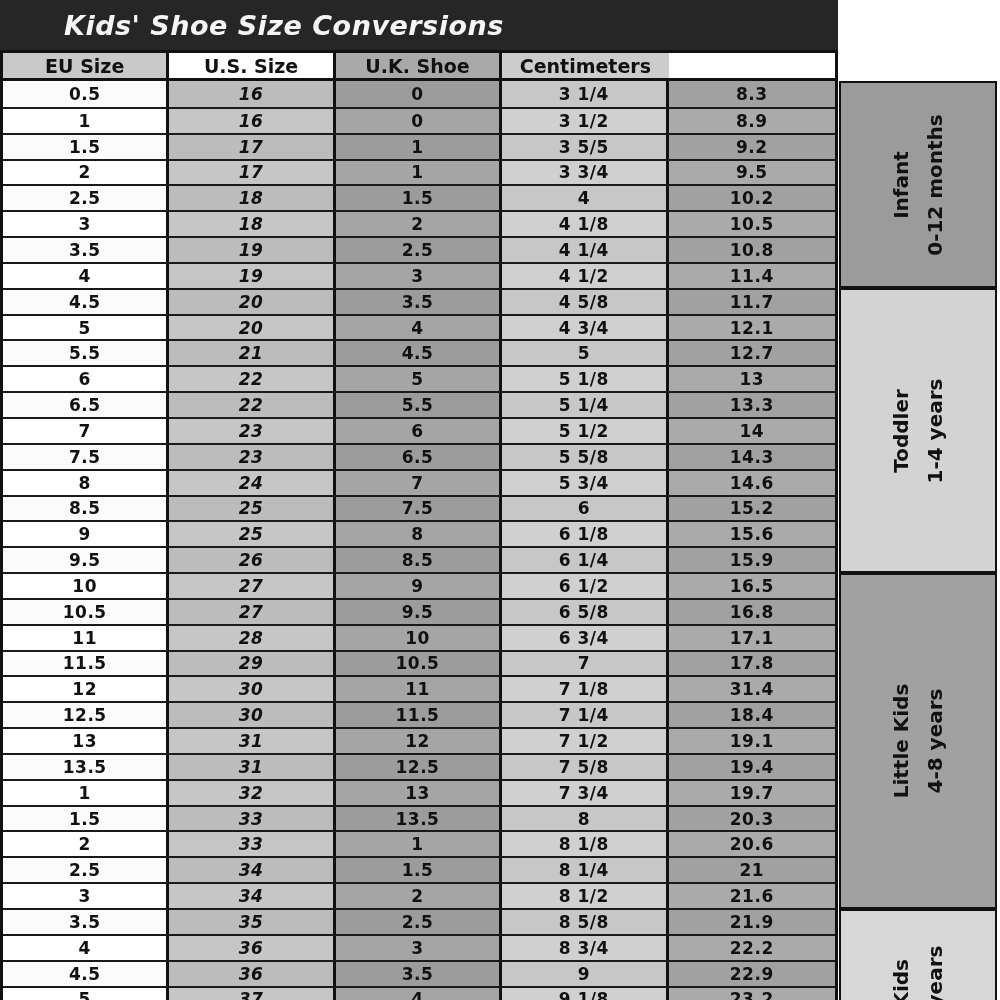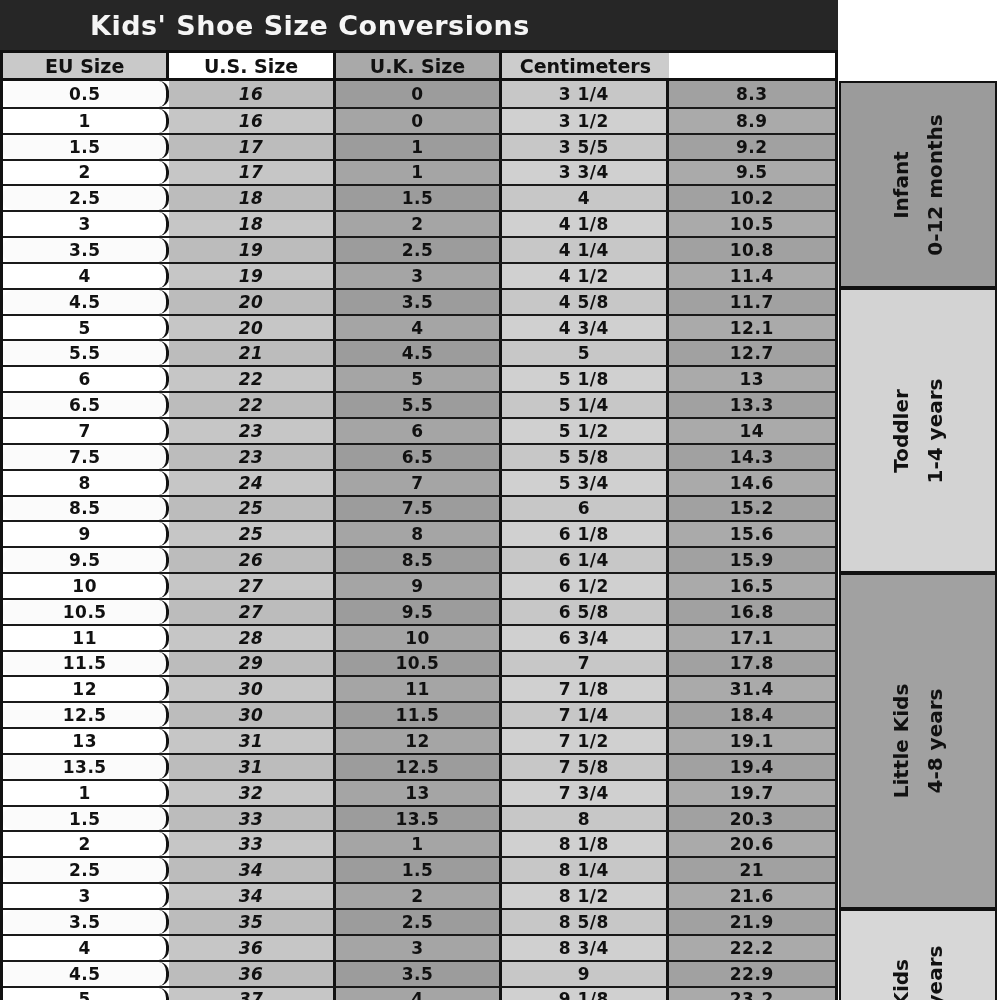--- a/index.html
+++ b/index.html
@@ -8,21 +8,21 @@
     font-family:"DejaVu Sans", sans-serif;font-weight:bold;color:#111;
   }
   .page{position:relative;width:1000px;height:1000px;overflow:hidden;background:#fff;}
 
   
   .title-bar{
     position:absolute;left:0;top:0;width:838px;height:50px;
     background:#262626;display:flex;align-items:center;
   }
   .title-bar .title{
-    padding-left:90px;font-size:27px;color:#f5f5f5;letter-spacing:0.5px;
+    padding-left:64px;font-size:27px;color:#f5f5f5;letter-spacing:0.5px;font-style:italic;
   }
 
   
   .conv-table{
     position:absolute;left:0;top:50px;width:838px;
     border:3px solid #111;box-sizing:border-box;background:#fff;
   }
   .hrow{display:flex;height:28px;border-bottom:3px solid #111;box-sizing:border-box;}
   .row{display:flex;height:25.85px;border-top:2px solid #1a1a1a;box-sizing:border-box;}
   .rows .row:first-child{border-top:0;}
@@ -30,21 +30,21 @@
     flex:0 0 20%;box-sizing:border-box;border-right:3px solid #111;
     display:flex;align-items:center;justify-content:center;overflow:hidden;
   }
   .cell:last-child,.hcell:last-child{border-right:0;text-align:center;}
   .hcell{font-size:19px;}
   .cell{font-size:17px;letter-spacing:0.5px;}
 
   .h0{background:#ffffff;} .h1{background:#c9c9c9;} .h2{background:#a9a9a9;}
   .h3{background:#d8d8d8;} .h4{background:#cccccc;}
 
-  .row .c0{background:#ffffff;border-radius:10px;} .row .c1{background:#c6c6c6;font-style:italic;} .row .c2{background:#a5a5a5;}
+  .row .c0{background:#ffffff;} .row .c1{background:#c6c6c6;font-style:italic;} .row .c2{background:#a5a5a5;}
   .row .c3{background:#d0d0d0;} .row .c4{background:#aaaaaa;}
   .rows .row:nth-child(odd) .c0{background:#fbfbfb;}
   .rows .row:nth-child(odd) .c1{background:#bcbcbc;}
   .rows .row:nth-child(odd) .c2{background:#9c9c9c;}
   .rows .row:nth-child(odd) .c3{background:#c7c7c7;}
   .rows .row:nth-child(odd) .c4{background:#a1a1a1;}
 
   
   .age-col{position:absolute;left:839px;top:0;width:158px;height:1400px;}
   .band{
@@ -68,21 +68,21 @@
 <div class="page">
 
   <div class="title-bar">
     <div class="title">Kids' Shoe Size Conversions</div>
   </div>
 
   <div class="conv-table">
     <div class="hrow">
       <div class="hcell h1">EU Size</div>
       <div class="hcell h0">U.S. Size</div>
-      <div class="hcell h2">U.K. Size</div>
+      <div class="hcell h2">U.K. Shoe</div>
       <div class="hcell h4">Centimeters</div>
     </div>
     <div class="rows">
         <div class="row">
           <div class="cell c0">0.5</div>
           <div class="cell c1">16</div>
           <div class="cell c2">0</div>
           <div class="cell c3">3 1/4</div>
           <div class="cell c4">8.3</div>
         </div>

